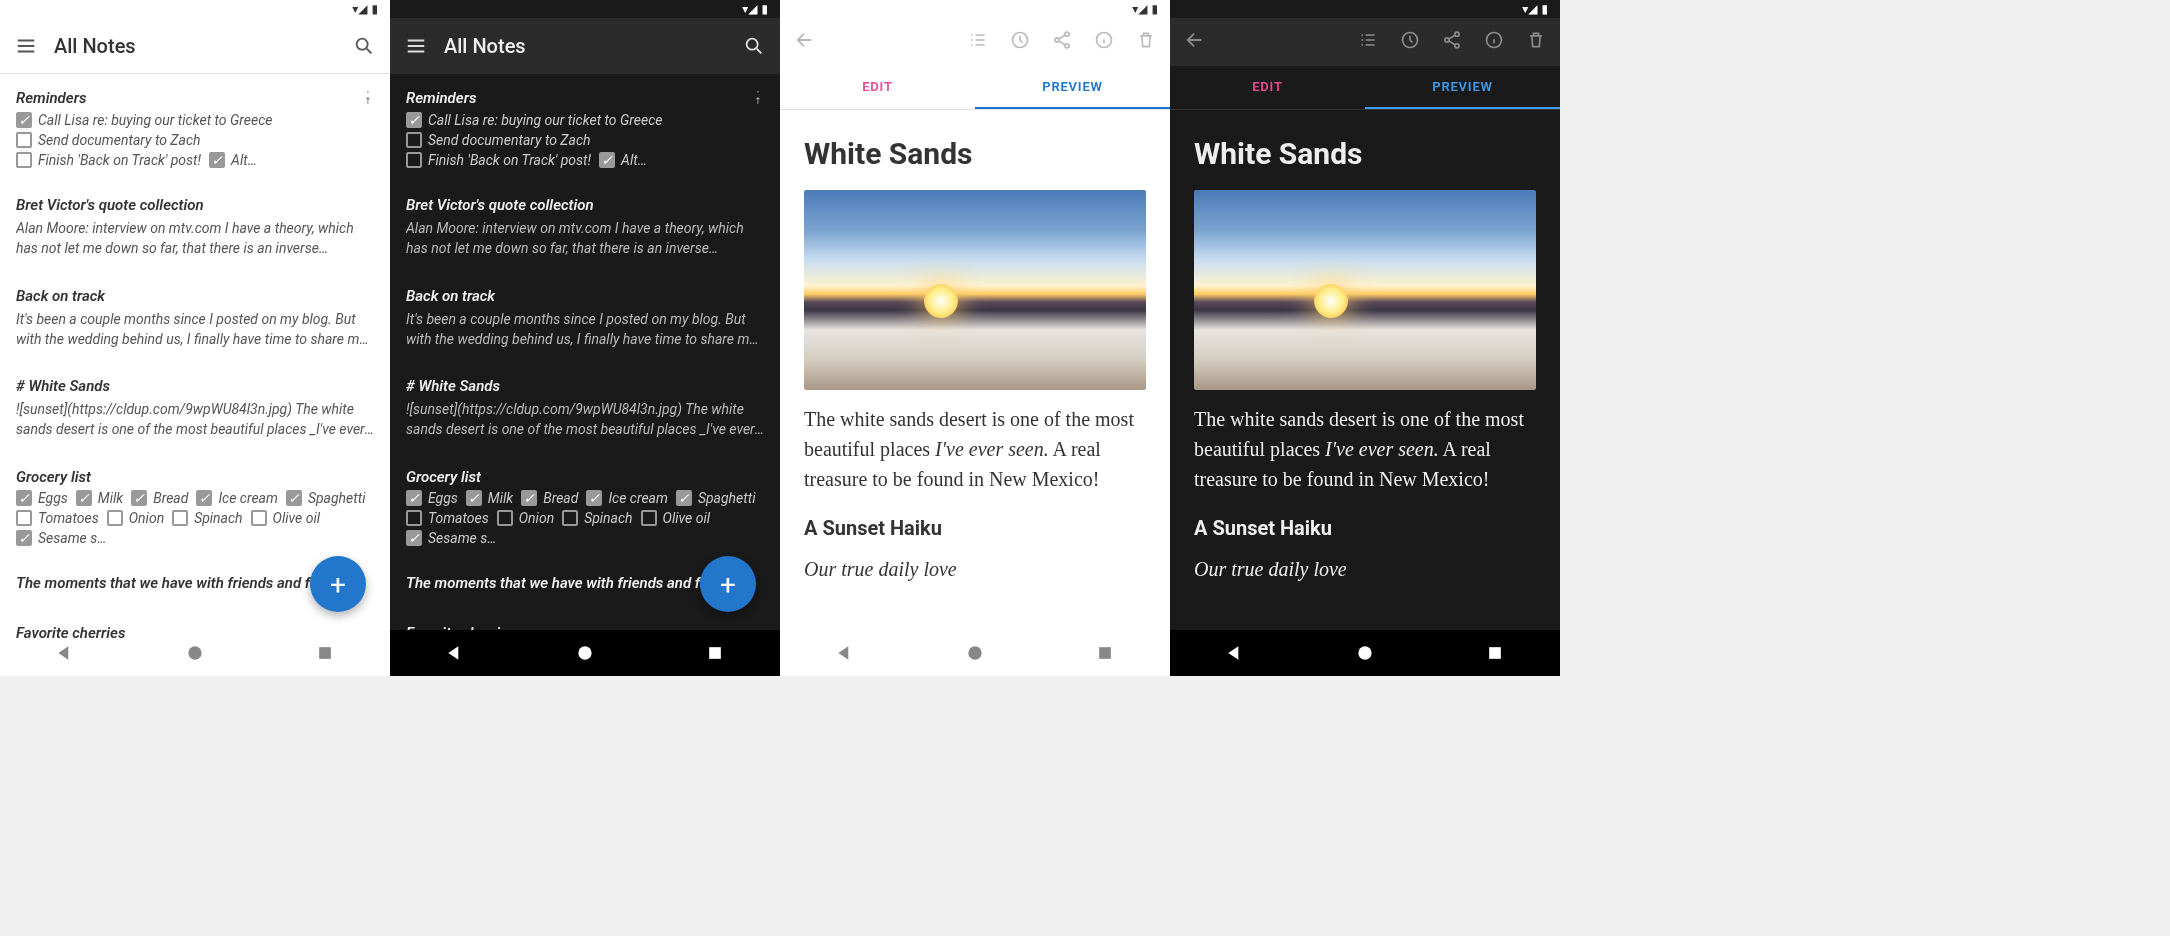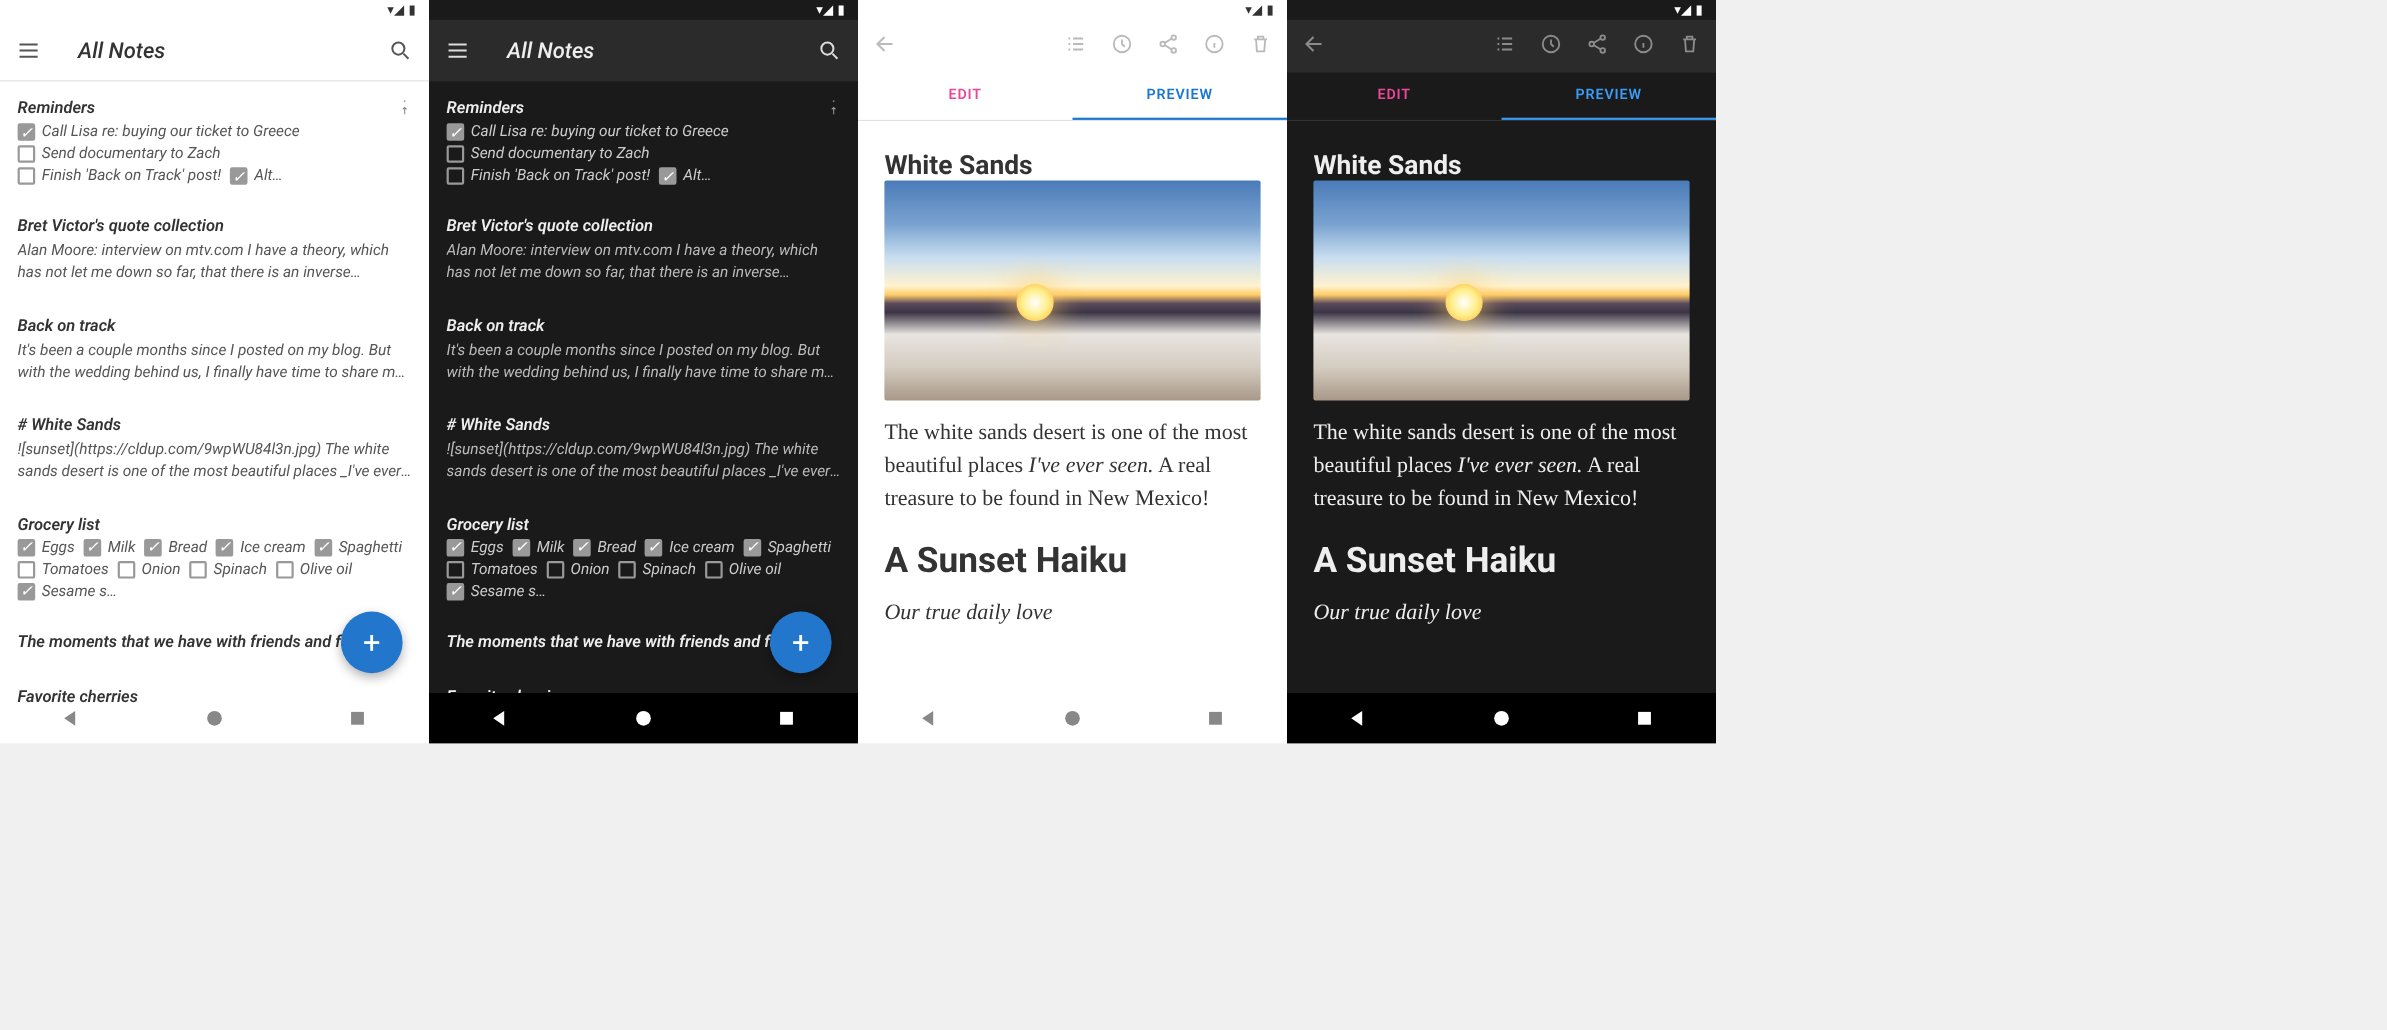--- a/index.html
+++ b/index.html
@@ -5,21 +5,21 @@
   * { box-sizing: border-box; margin: 0; padding: 0; }
   body { font-family: Roboto, -apple-system, sans-serif; background: #f0f0f0; display: flex; flex-wrap: wrap; gap: 0; }
   .phone { width: 390px; height: 676px; position: relative; overflow: hidden; flex-shrink: 0; }
   .phone.light { background: #fff; color: #333; }
   .phone.dark { background: #1a1a1a; color: #eee; }
   
   .status-bar { height: 18px; display: flex; justify-content: flex-end; align-items: center; padding: 0 12px; gap: 4px; font-size: 12px; }
   .phone.dark .status-bar { color: #fff; }
   .phone.light .status-bar { color: #333; }
   
-  .toolbar { height: 56px; display: flex; align-items: center; padding: 0 14px; gap: 33px; font-style: italic; }
+  .toolbar { height: 56px; display: flex; align-items: center; padding: 0 14px; gap: 16px; }
   .phone.light .toolbar { border-bottom: 1px solid #e0e0e0; }
   .phone.dark .toolbar { background: #2b2b2b; }
   .toolbar .title { font-size: 20px; font-weight: 500; flex: 1; }
   .toolbar .icon-btn { width: 24px; height: 24px; display: flex; align-items: center; justify-content: center; cursor: pointer; }
   .phone.light .toolbar .icon-btn { color: #555; }
   .phone.dark .toolbar .icon-btn { color: #ddd; }
   
   .note-list { overflow-y: hidden; height: calc(100% - 110px); padding: 0 16px; font-style: italic; }
   .note-item { padding: 14px 0; }
   .note-title { font-size: 15px; font-weight: 600; margin-bottom: 4px; display: flex; align-items: center; }
@@ -48,22 +48,22 @@
   .phone.dark .action-bar .icon-btn { color: #ccc; opacity: 0.6; }
   .action-bar .icon-btn.active { opacity: 1; }
   
   .tabs { height: 44px; display: flex; border-bottom: 1px solid #e0e0e0; }
   .phone.dark .tabs { border-bottom: 1px solid #333; }
   .tab { flex: 1; display: flex; align-items: center; justify-content: center; font-size: 13px; font-weight: 600; letter-spacing: 0.8px; cursor: pointer; color: #ec4899; border-bottom: 2px solid transparent; }
   .tab.active { color: #1976d2; border-bottom: 2px solid #1976d2; }
   .phone.dark .tab.active { color: #3a9cf5; border-bottom-color: #3a9cf5; }
   
   .content { padding: 16px 24px; font-family: Georgia, serif; overflow: hidden; height: calc(100% - 156px); }
-  .content h1 { font-family: Roboto,sans-serif; font-size: 24px; font-weight: 700; margin: 10px 0 0; }
-  .content h2 { font-family: Roboto,sans-serif; font-size: 32px; font-weight: 700; margin: 22px 0 14px; }
+  .content h1 { font-family: Roboto,sans-serif; font-size: 30px; font-weight: 700; margin: 10px 0 19px; }
+  .content h2 { font-family: Roboto,sans-serif; font-size: 20px; font-weight: 700; margin: 22px 0 14px; }
   .content p { font-size: 20px; line-height: 1.5; margin: 14px 0; }
   .content em { font-style: italic; }
   .photo { width: 100%; height: 200px; border-radius: 2px; background: linear-gradient(to bottom, #4a7bb8 0%, #7aa3d0 20%, #c8ddf0 35%, #fff3d0 48%, #ffcc66 52%, #5a4a5c 56%, #3b3545 60%, #e8e4e0 70%, #d4ccc0 85%, #a89888 100%); position: relative; overflow: hidden; }
   .sun { position: absolute; width: 34px; height: 34px; background: radial-gradient(circle,#fff,#ffee88,#ffaa33); border-radius:50%; top: 94px; left: 120px; box-shadow: 0 0 30px #ffcc66; }
 </style>
 </head>
 <body>
 
 <div class="phone light">
   <div class="status-bar">

